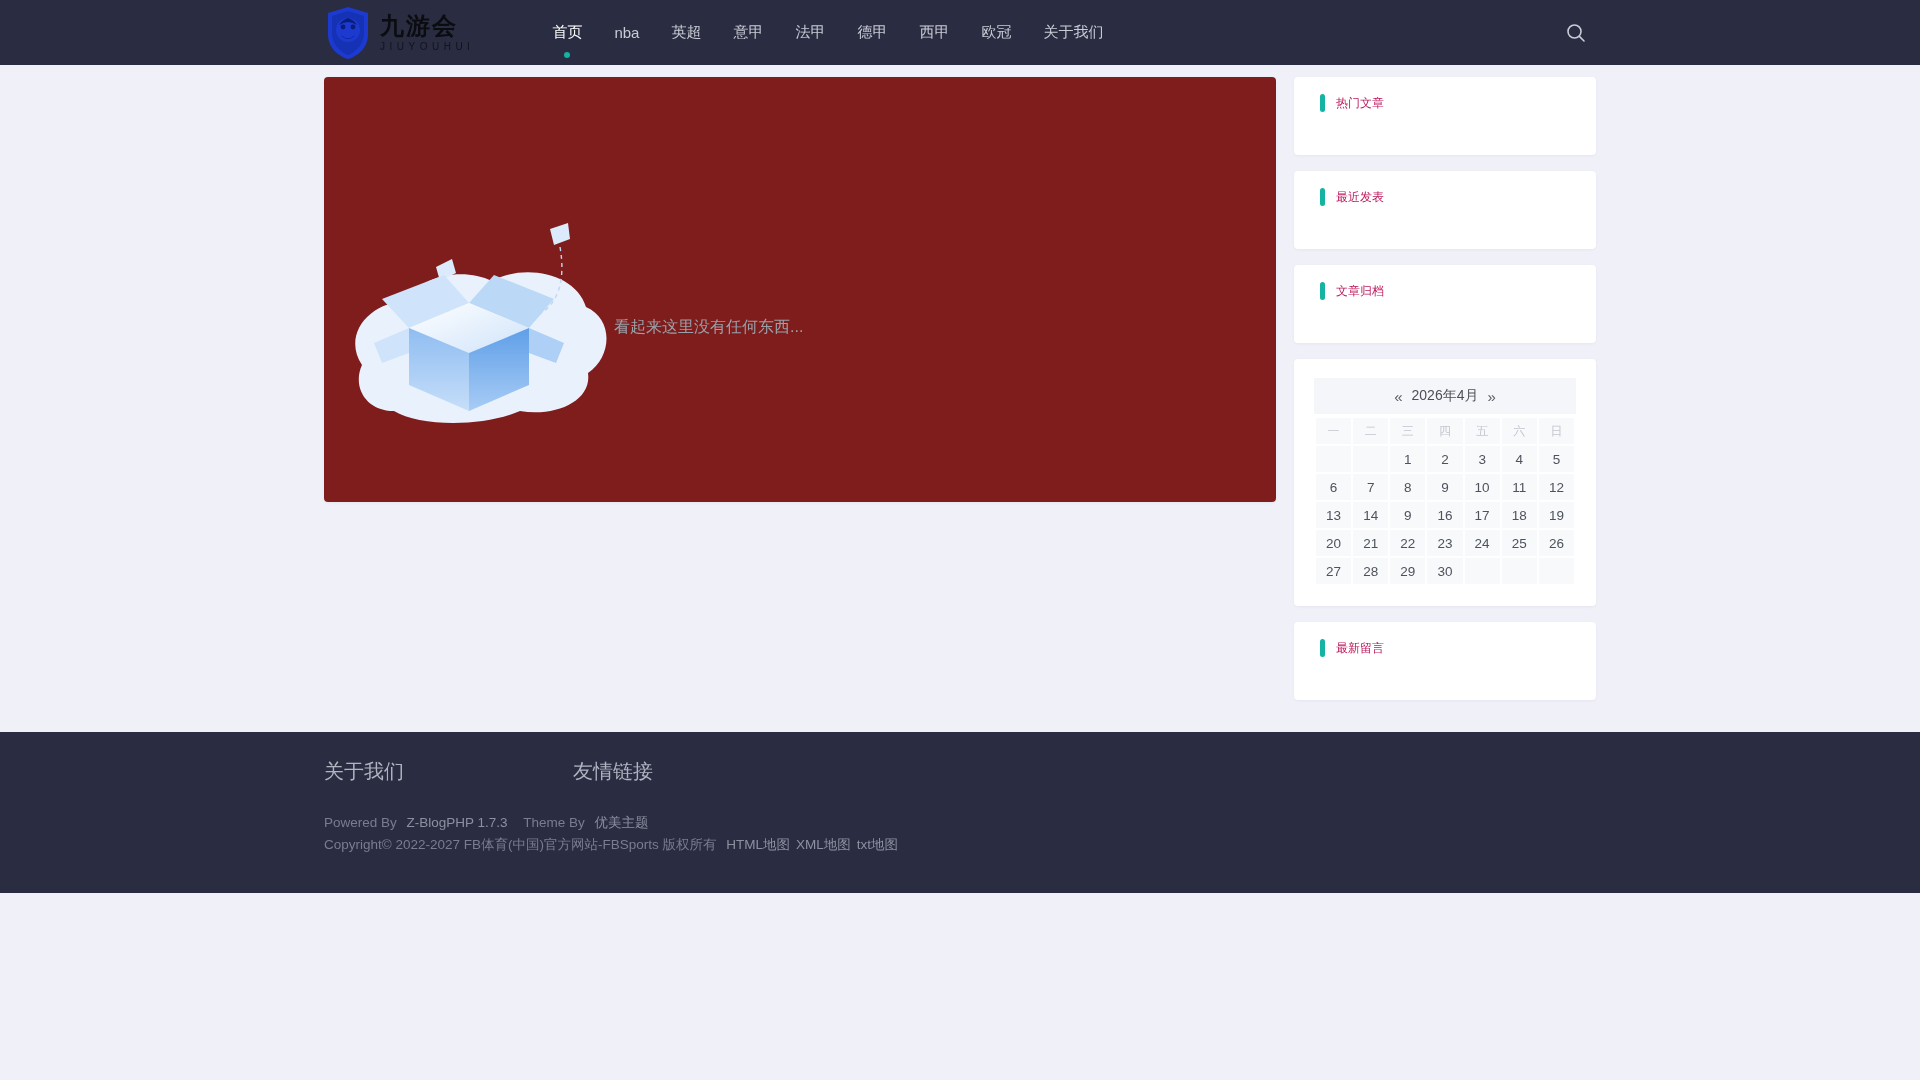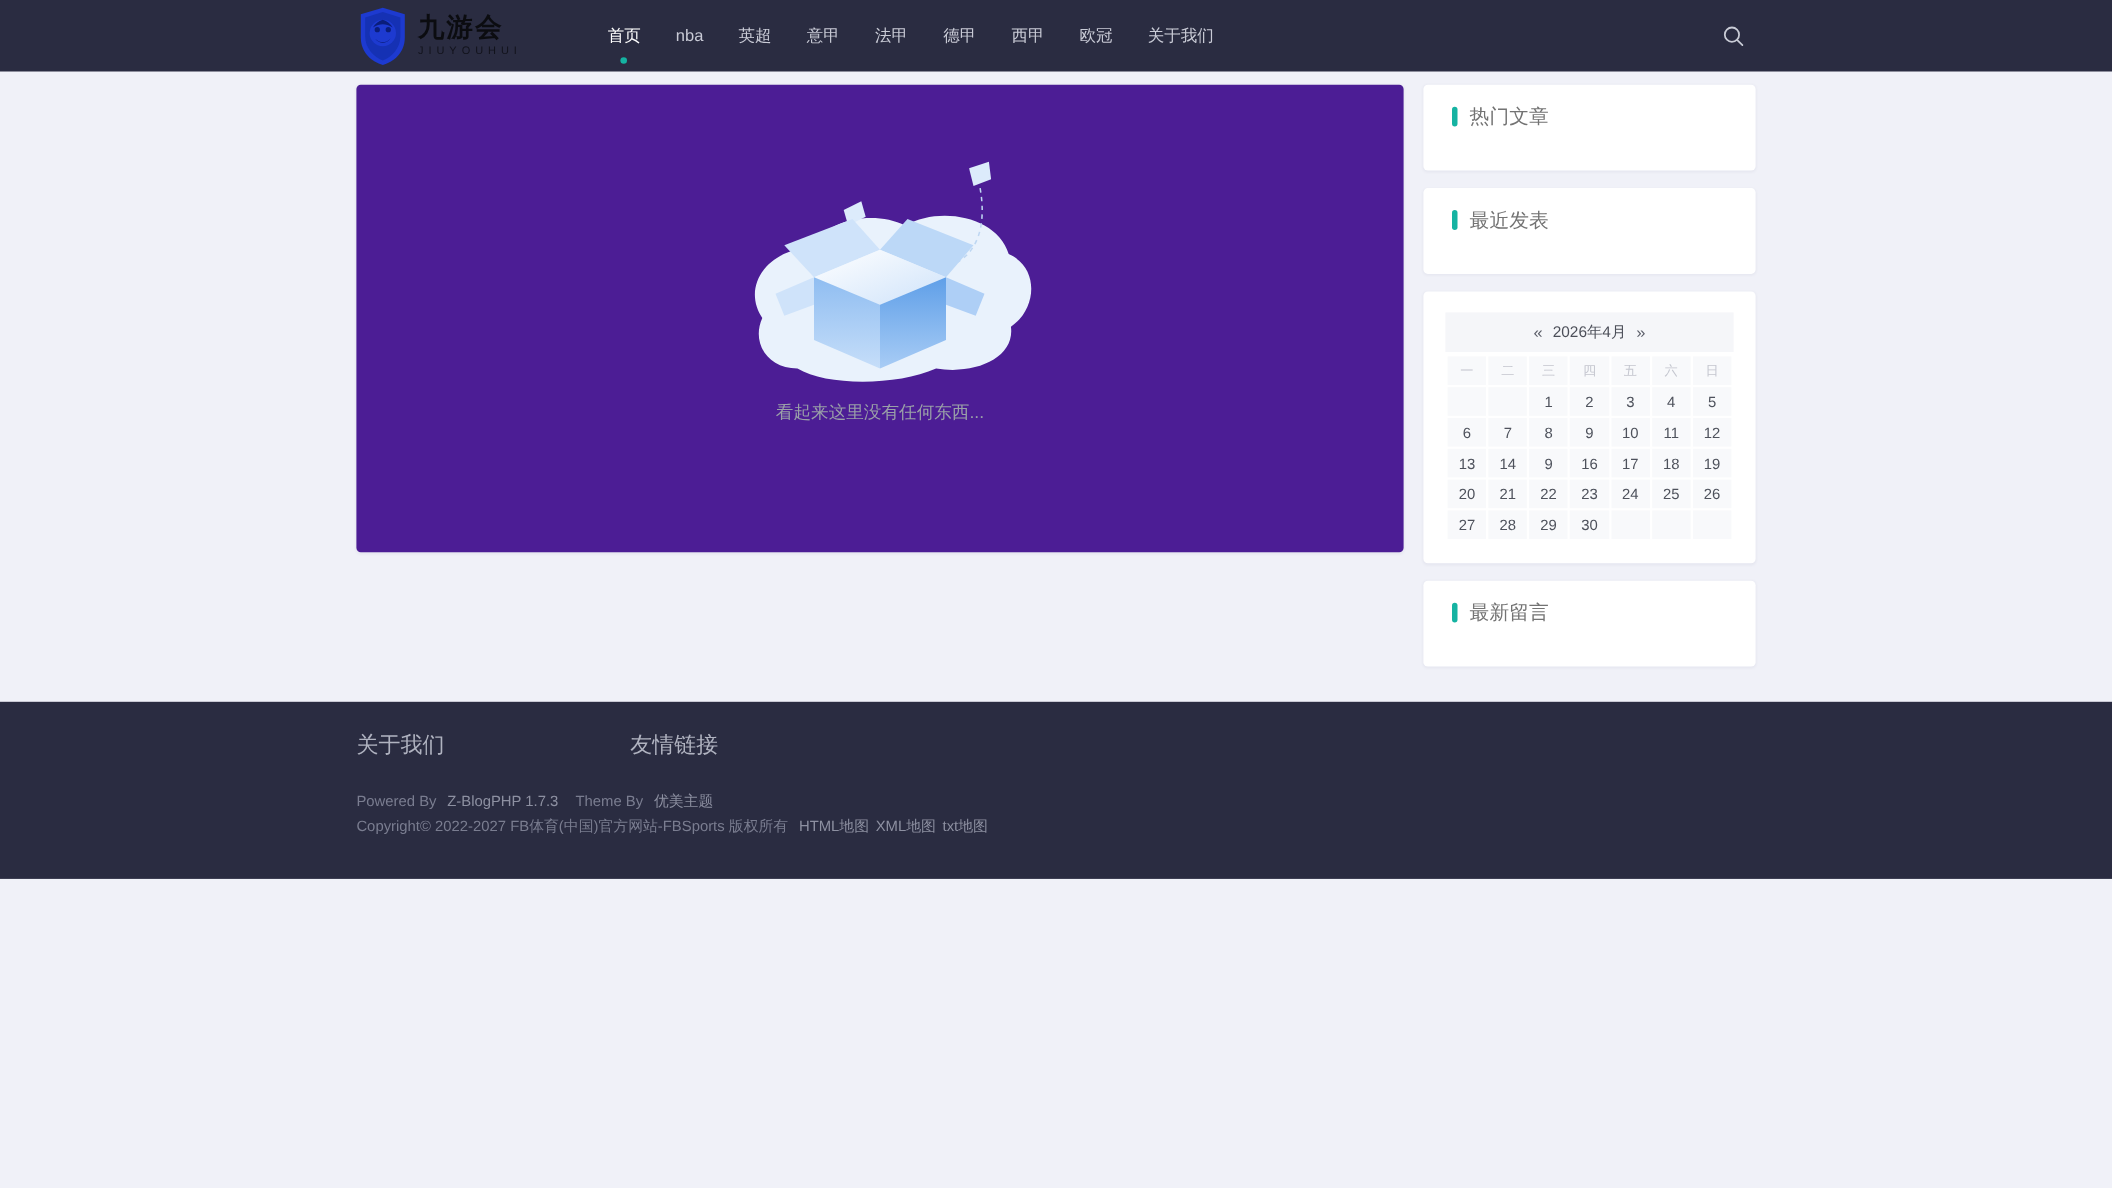--- a/index.html
+++ b/index.html
@@ -22,30 +22,30 @@
   .nav-item { position:relative; display:flex; align-items:center; height:65px;
     padding:0 16px; font-size:15px; color:#c9cbd6; text-decoration:none; cursor:pointer; }
   .nav-item.active { color:#ffffff; }
   .nav-item.active::after { content:""; position:absolute; left:50%; bottom:7px;
     width:6px; height:6px; margin-left:-3px; border-radius:50%; background:#15b3a2; }
   .search-btn { margin-left:auto; background:none; border:none; cursor:pointer;
     width:40px; height:40px; display:flex; align-items:center; justify-content:center; }
 
   
   .layout { display:flex; margin-top:12px; align-items:flex-start; }
-  .content-card { width:952px; height:425px; background:#4c1d95; border-radius:4px;
-    box-shadow:0 1px 3px rgba(40,40,80,.06); display:flex; flex-direction:column;
+  .content-card { width:952px; height:425px; background:#7f1d1d; border-radius:4px;
+    box-shadow:0 1px 3px rgba(40,40,80,.06); display:flex; flex-direction:row;
     align-items:center; padding-top:62px; }
   .empty-text { margin-top:14px; font-size:16px; color:#9aa0a8; }
 
   .sidebar { width:302px; margin-left:18px; }
   .widget { background:#fff; border-radius:4px; box-shadow:0 1px 3px rgba(40,40,80,.06);
     height:78px; margin-bottom:16px; padding:17px 26px; }
-  .widget-title { display:flex; align-items:center; font-size:18px; font-weight:normal;
-    color:#737373; }
+  .widget-title { display:flex; align-items:center; font-size:12px; font-weight:normal;
+    color:#be185d; }
   .accent-bar { width:5px; height:18px; border-radius:3px; background:#15b3a2;
     margin-right:11px; flex:none; }
 
   
   .calendar-card { background:#fff; border-radius:4px; box-shadow:0 1px 3px rgba(40,40,80,.06);
     margin-bottom:16px; padding:19px 20px 20px; }
   .cal-header { height:36px; background:#f5f6f9; display:flex; align-items:center;
     justify-content:center; font-size:14px; color:#4c4f59; }
   .cal-nav { padding:0 8px; cursor:pointer; color:#5a5d68; font-size:15px; }
   .cal-title { margin:0 1px; }
@@ -148,20 +148,26 @@
             <span class="accent-bar"></span>
             <span>热门文章</span>
           </h3>
         </div>
         <div class="widget">
           <h3 class="widget-title">
             <span class="accent-bar"></span>
             <span>最近发表</span>
           </h3>
         </div>
+        <div class="widget">
+          <h3 class="widget-title">
+            <span class="accent-bar"></span>
+            <span>文章归档</span>
+          </h3>
+        </div>
       </div>
 
     <div class="calendar-card">
       <div class="cal-header">
         <span class="cal-nav">«</span>
         <span class="cal-title">2026年4月</span>
         <span class="cal-nav">»</span>
       </div>
       <table class="cal-table">
         <thead>

